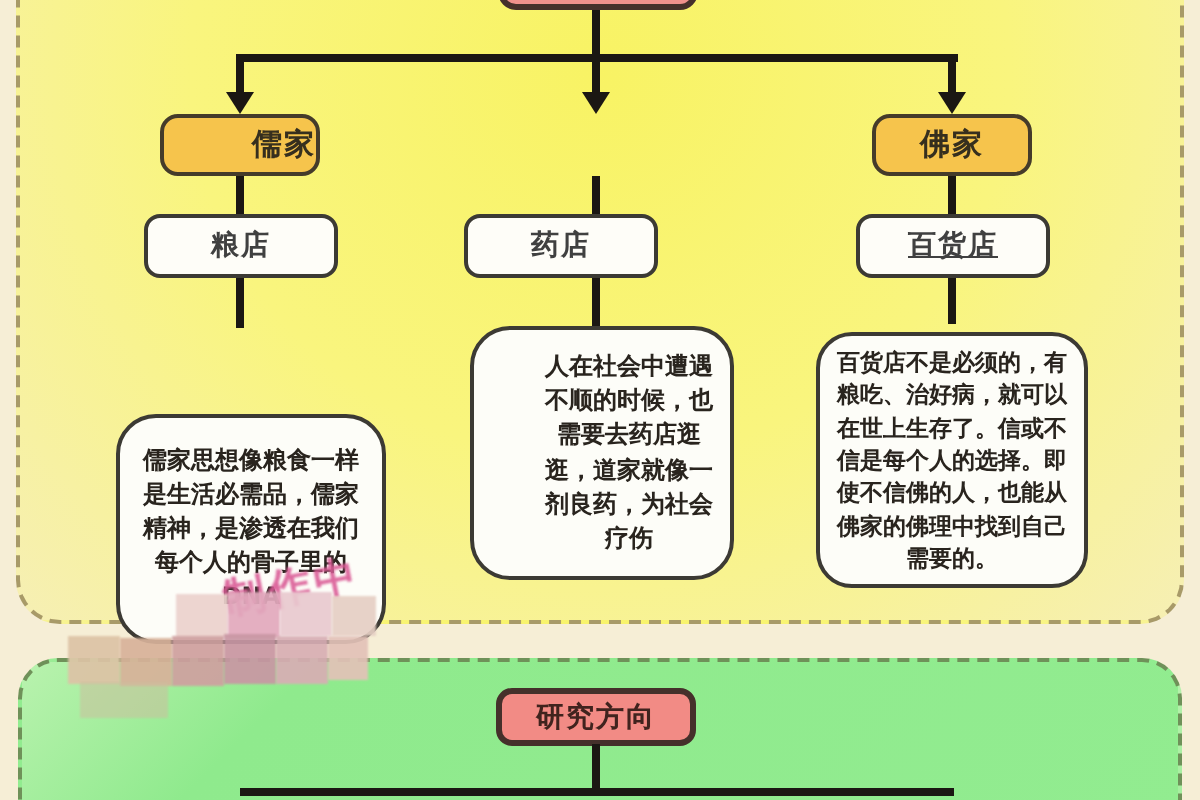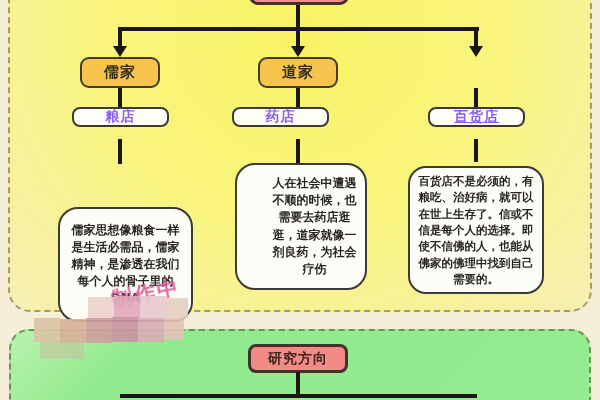--- a/index.html
+++ b/index.html
@@ -37,23 +37,23 @@
   .node-root{
     left:249px;top:-27px;width:100px;height:32px;
     background:#ef918c;border:3px solid #45302b;border-radius:9px;
   }
   .node-school{
     width:80px;height:31px;top:57px;
     background:#f6c44c;border:2.5px solid #453b2a;border-radius:9px;
     font-size:15px;color:#362f1e;letter-spacing:1px;
   }
   .node-store{
-    width:97px;height:20px;top:107px;
+    width:97px;height:32px;top:107px;
     background:#fefdf8;border:2.5px solid #3c3a34;border-radius:8px;
-    font-size:14px;color:#8b5cf6;letter-spacing:1px;
+    font-size:14px;color:#404040;letter-spacing:1px;
   }
   .node-desc{
     background:#fdfdf8;border:2.5px solid #3c3a34;border-radius:20px;
     font-size:12px;line-height:1.42;color:#29241e;padding:6px 7px;
   }
   #desc-0{left:58px;top:163px;width:135px;height:115px;margin-top:44px;}
   #desc-1{left:235px;top:163px;width:132px;height:127px;padding-left:34px;}
   #desc-2{left:408px;top:166px;width:136px;height:128px;border-radius:18px;font-size:11.5px;}
   .node-topic{
     left:248px;top:344px;width:100px;height:29px;
@@ -82,25 +82,25 @@
 
   <div class="line" style="left:118px;top:27px;width:361px;height:4px;"></div>
 
   <div class="line" style="left:118px;top:29px;width:4px;height:19px;"></div>
   <div class="arrow-head" style="left:113px;top:46px;"></div>
   <div class="line" style="left:296px;top:29px;width:4px;height:19px;"></div>
   <div class="arrow-head" style="left:291px;top:46px;"></div>
   <div class="line" style="left:474px;top:29px;width:4px;height:19px;"></div>
   <div class="arrow-head" style="left:469px;top:46px;"></div>
 
-  <div class="node node-school" style="left:80px;">
+  <div class="node node-school" style="left:80px;justify-content:flex-end;">
       <span>儒家</span>
     </div>
-  <div class="node node-school" style="left:258px;">
-      <span>道家</span>
+  <div class="node node-school" style="left:436px;">
+      <span>佛家</span>
     </div>
 
   <div class="line" style="left:118px;top:88px;width:4px;height:20px;"></div>
   <div class="line" style="left:296px;top:88px;width:4px;height:20px;"></div>
   <div class="line" style="left:474px;top:88px;width:4px;height:20px;"></div>
 
   <div class="node node-store" style="left:72px;">
       <span>粮店</span>
     </div>
   <div class="node node-store" style="left:232px;">

